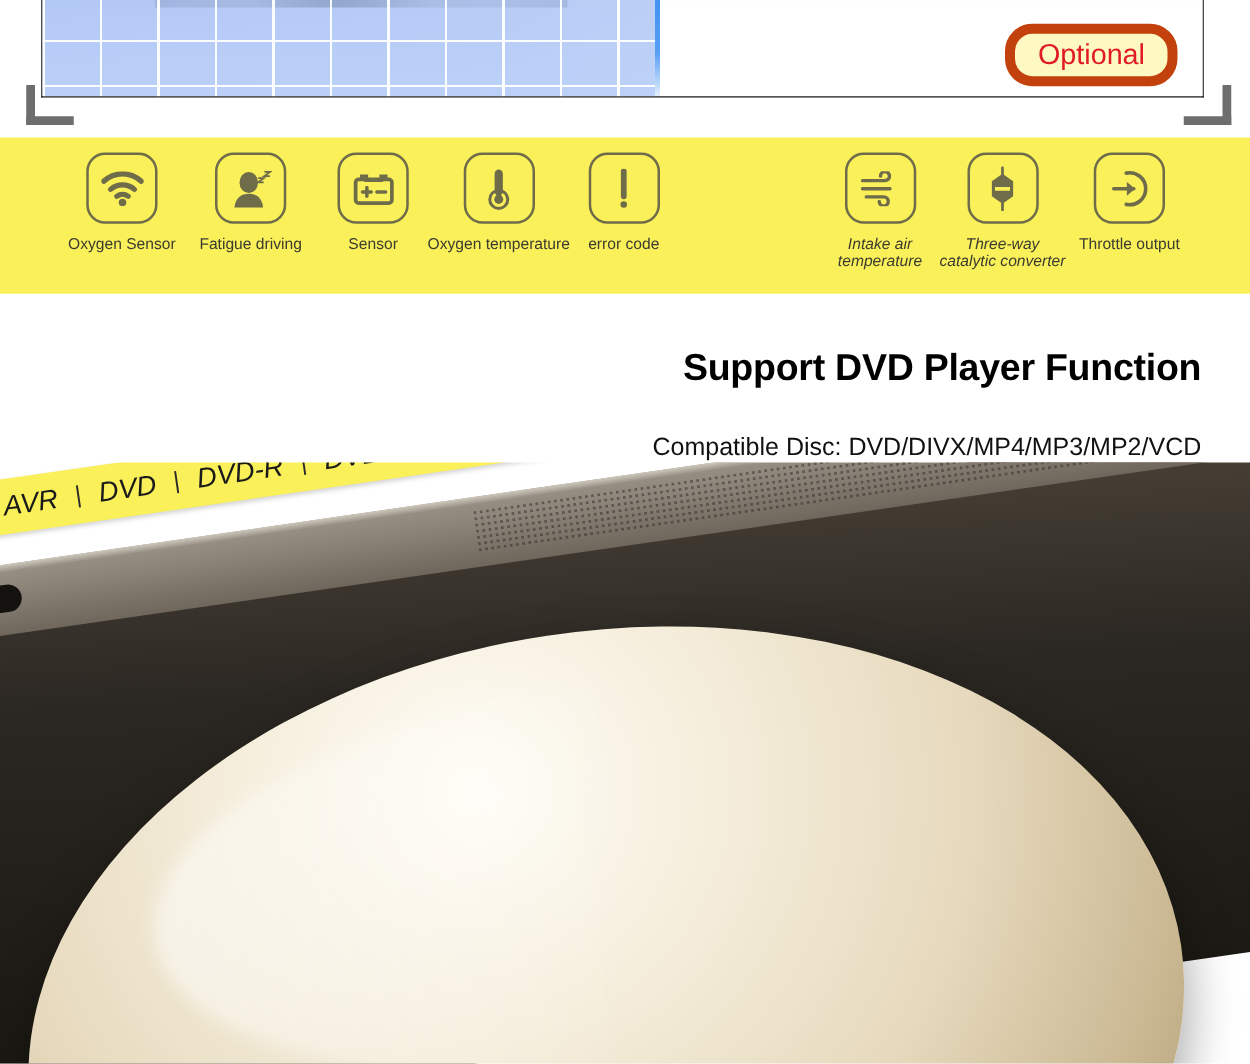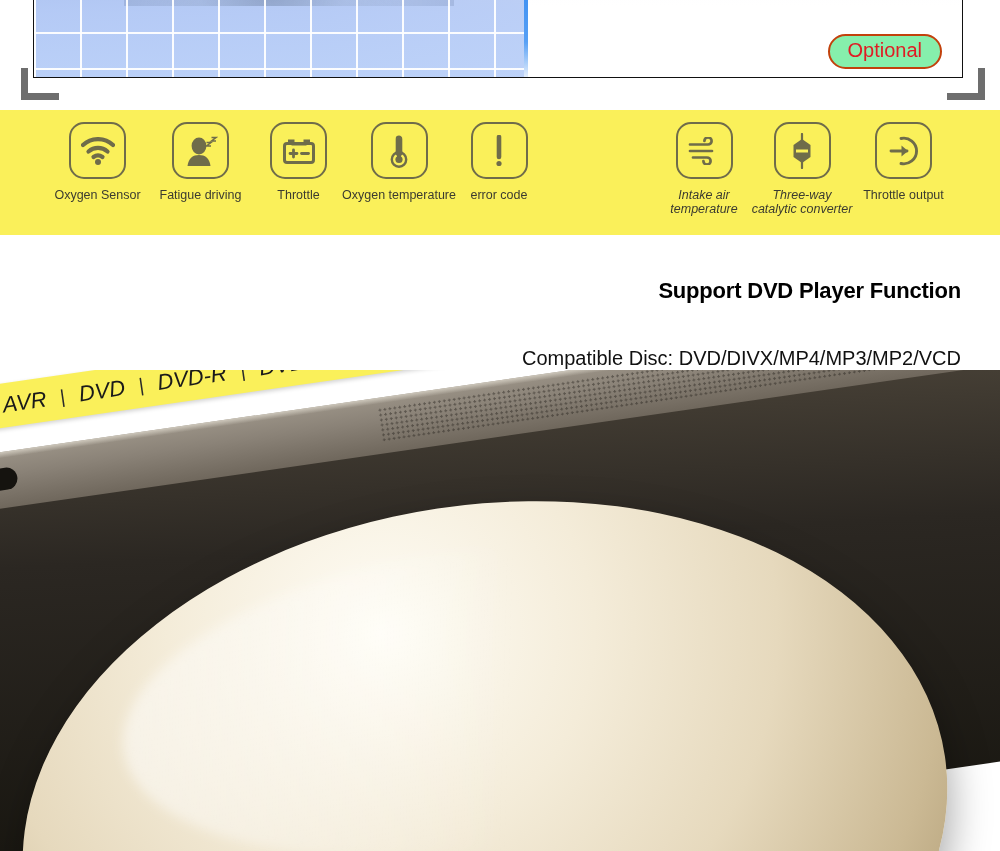--- a/index.html
+++ b/index.html
@@ -68,27 +68,27 @@
   }
   .blue-divider {
     position: absolute;
     left: 490px; top: 0;
     width: 4px; height: 100%;
     background: linear-gradient(180deg, #2f86f0 0%, #57a0f5 70%, rgba(120,170,240,.2) 100%);
   }
   .optional-badge {
     position: absolute;
     right: 20px; bottom: 8px;
-    border: 2px solid #c2410c;
+    border: 8px solid #c2410c;
     color: #e01b24;
     border-radius: 22px;
     padding: 3px 18px 5px 18px;
-    font-size: 20px;
+    font-size: 23px;
     line-height: 1.15;
-    background: #86efac;
+    background: #fef9c3;
     white-space: nowrap;
   }
   
   .bracket { position: absolute; }
   .bracket i {
     position: absolute;
     background: #6e6e6e;
     display: block;
   }
   #bracket-bl { left: 21px; top: 68px; width: 38px; height: 32px; }
@@ -128,21 +128,21 @@
     color: #3b3b30;
     white-space: pre-line;
   }
 
   
   #headline {
     position: absolute;
     left: 0; top: 278px;
     width: 961px;
     text-align: right;
-    font-size: 22px;
+    font-size: 30px;
     font-weight: bold;
     color: #000;
     letter-spacing: -0.2px;
   }
   #spec-lines {
     position: absolute;
     left: 0; top: 345px;
     width: 961px;
     text-align: right;
     font-size: 20px;
@@ -296,21 +296,21 @@
     </div>
     <div class="feature-item" style="left: 241px; width: 115px;">
       <div class="feature-icon">
         <svg width="34" height="28" viewBox="0 0 34 28">
       <path d="M6 4 h5 v3 h12 v-3 h5" fill="none" stroke="#6f6c4a" stroke-width="3"></path>
       <rect x="2.5" y="6.5" width="29" height="19" rx="2.5" fill="none" stroke="#6f6c4a" stroke-width="3"></rect>
       <path d="M8 16.5 h7 M11.5 13 v7" stroke="#6f6c4a" stroke-width="2.8" stroke-linecap="round"></path>
       <path d="M19.5 16.5 h7" stroke="#6f6c4a" stroke-width="2.8" stroke-linecap="round"></path>
         </svg>
       </div>
-      <div class="feature-label">Throttle</div>
+      <div class="feature-label">Sensor</div>
     </div>
     <div class="feature-item" style="left: 334px; width: 130px;">
       <div class="feature-icon">
         <svg width="24" height="34" viewBox="0 0 24 34">
       <circle cx="12" cy="25.5" r="7.2" fill="none" stroke="#6f6c4a" stroke-width="2.4"></circle>
       <circle cx="12" cy="25.5" r="3.6" fill="#6f6c4a"></circle>
       <path d="M12 4.5 v18" stroke="#6f6c4a" stroke-width="4" stroke-linecap="round"></path>
       <path d="M12 2.5 a2.4 2.4 0 0 1 2.4 2.4 v14 a2.4 2.4 0 0 1 -4.8 0 v-14 a2.4 2.4 0 0 1 2.4 -2.4 z" fill="none" stroke="#6f6c4a" stroke-width="1.8"></path>
         </svg>
       </div>

